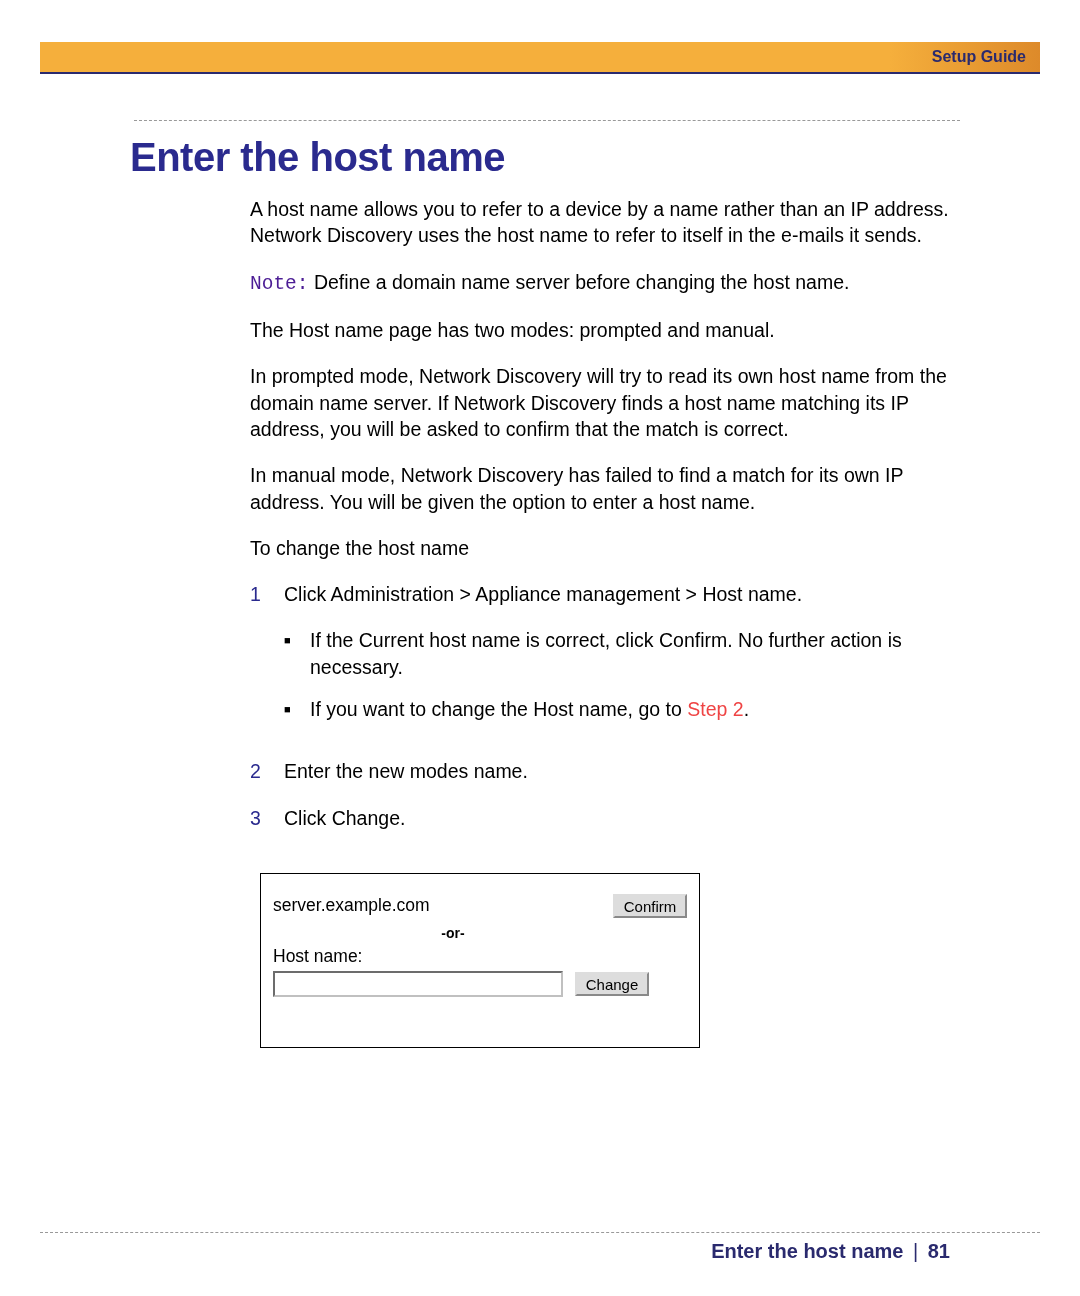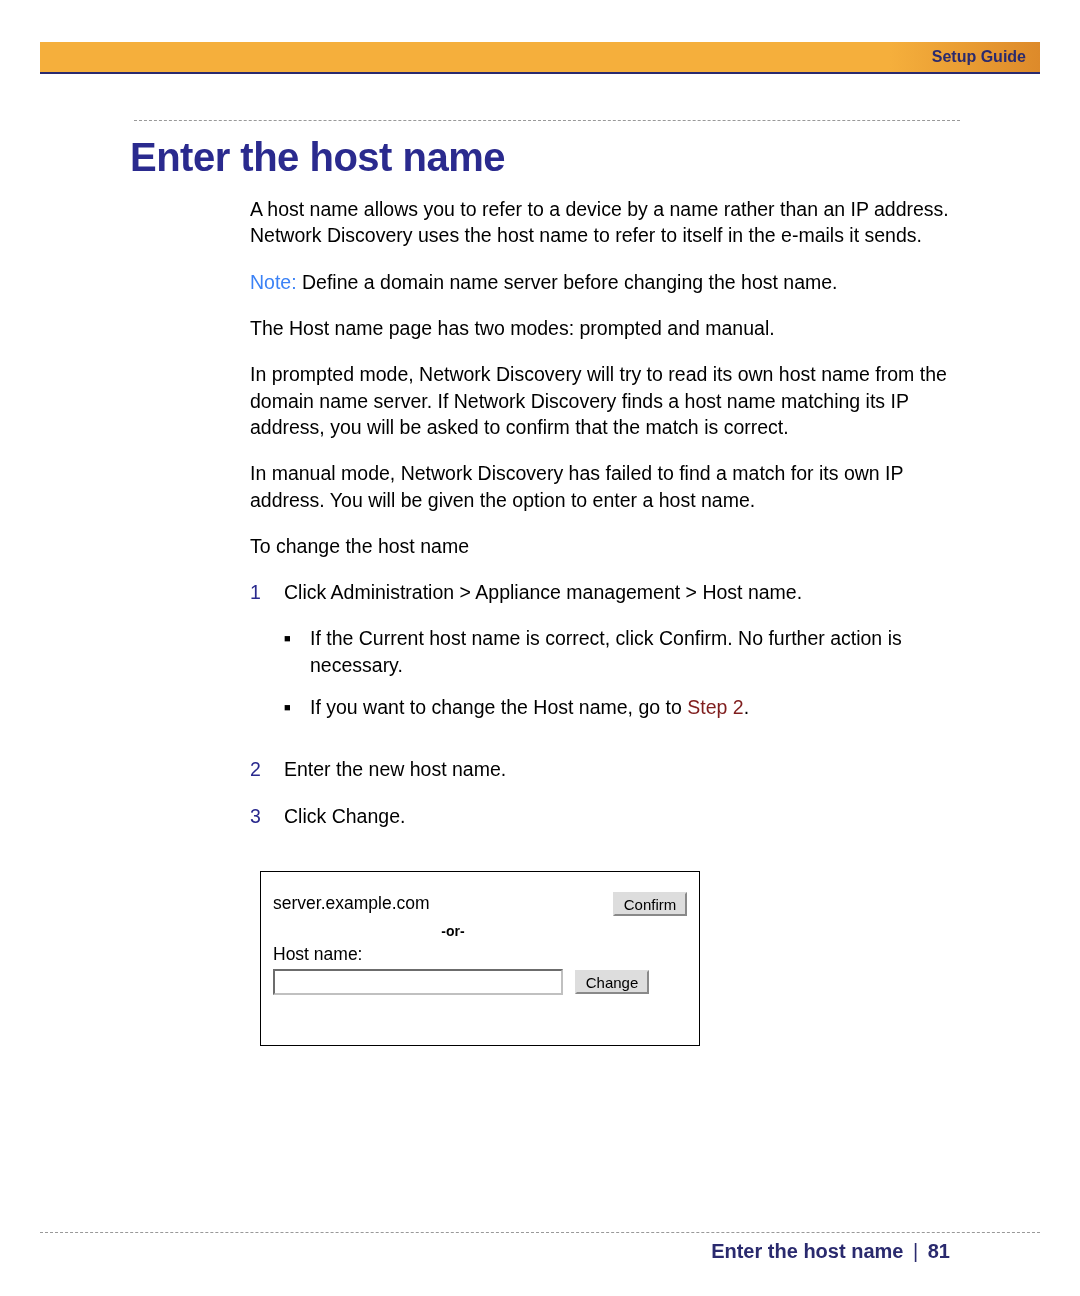--- a/index.html
+++ b/index.html
@@ -46,21 +46,21 @@
     margin-bottom: 16px;
     margin-top: 6px;
     font-family: "Myriad Pro", "Segoe UI Semibold", Arial, sans-serif;
   }
   .body-block {
     margin-left: 120px;
     font-size: 19.5px;
     line-height: 1.35;
   }
   .body-block p { margin-bottom: 20px; }
-  .note-label { color: #3b82f6; font-weight: normal; }
+  .note-label { color: #4c1d95; font-weight: normal; font-family: Liberation Mono, monospace; }
   .step-list { list-style: none; }
   .step-list > li {
     display: flex;
     margin-bottom: 20px;
   }
   .step-num {
     color: #2a2a8e;
     width: 34px;
     flex: 0 0 34px;
     font-size: 19.5px;
@@ -74,21 +74,21 @@
   .sub-list li {
     display: flex;
     margin-bottom: 16px;
   }
   .bullet {
     flex: 0 0 26px;
     font-size: 11px;
     padding-top: 6px;
     color: #000;
   }
-  .link { color: #7f1d1d; }
+  .link { color: #ef4444; }
   b { font-weight: normal; }
 
   
   .dialog {
     margin-top: 42px;
     margin-left: 10px;
     width: 440px;
     border: 1px solid #000;
     padding: 20px 12px 50px 12px;
     font-family: Arial, sans-serif;
@@ -193,21 +193,21 @@
                 <span class="bullet">■</span>
                 <span>
                   <span>If you want to change the Host name, go to </span><span class="link">Step 2</span><span>.</span>
                 </span>
               </li>
             </ul>
           </div>
         </li>
         <li>
           <span class="step-num">2</span>
-          <div class="step-text">Enter the new host name.</div>
+          <div class="step-text">Enter the new modes name.</div>
         </li>
         <li>
           <span class="step-num">3</span>
           <div class="step-text">
             <span>Click </span><b>Change</b><span>.</span>
           </div>
         </li>
       </ol>
 
       <div class="dialog">

